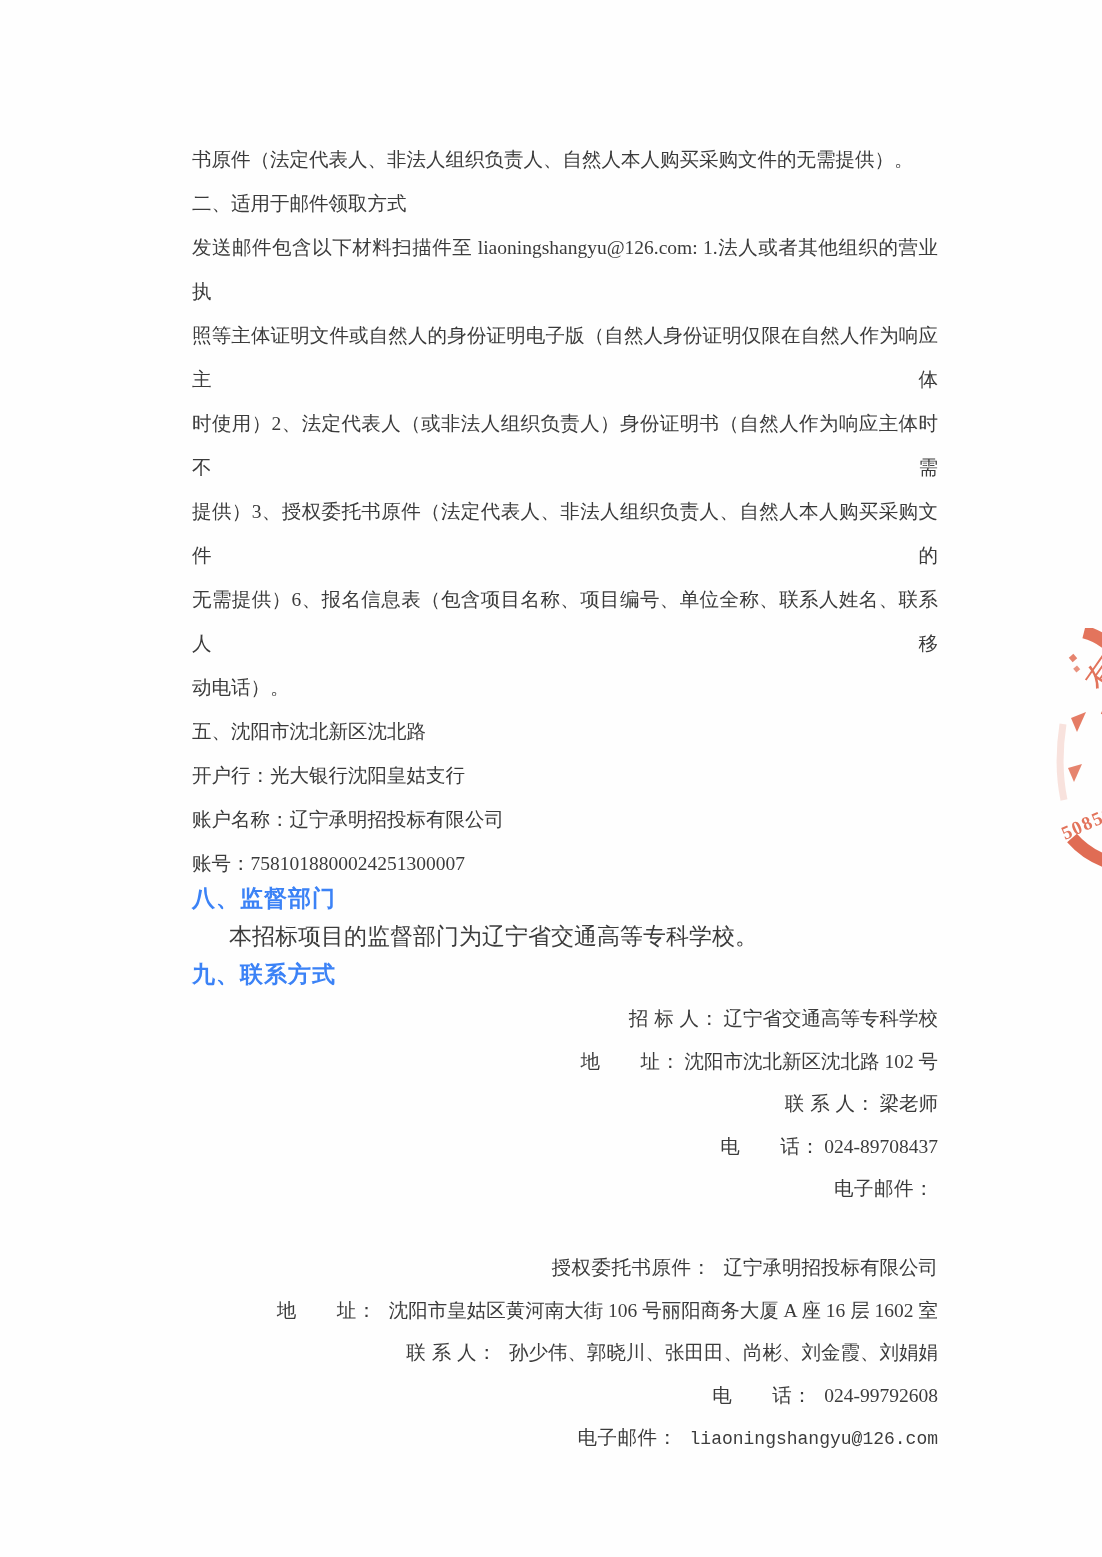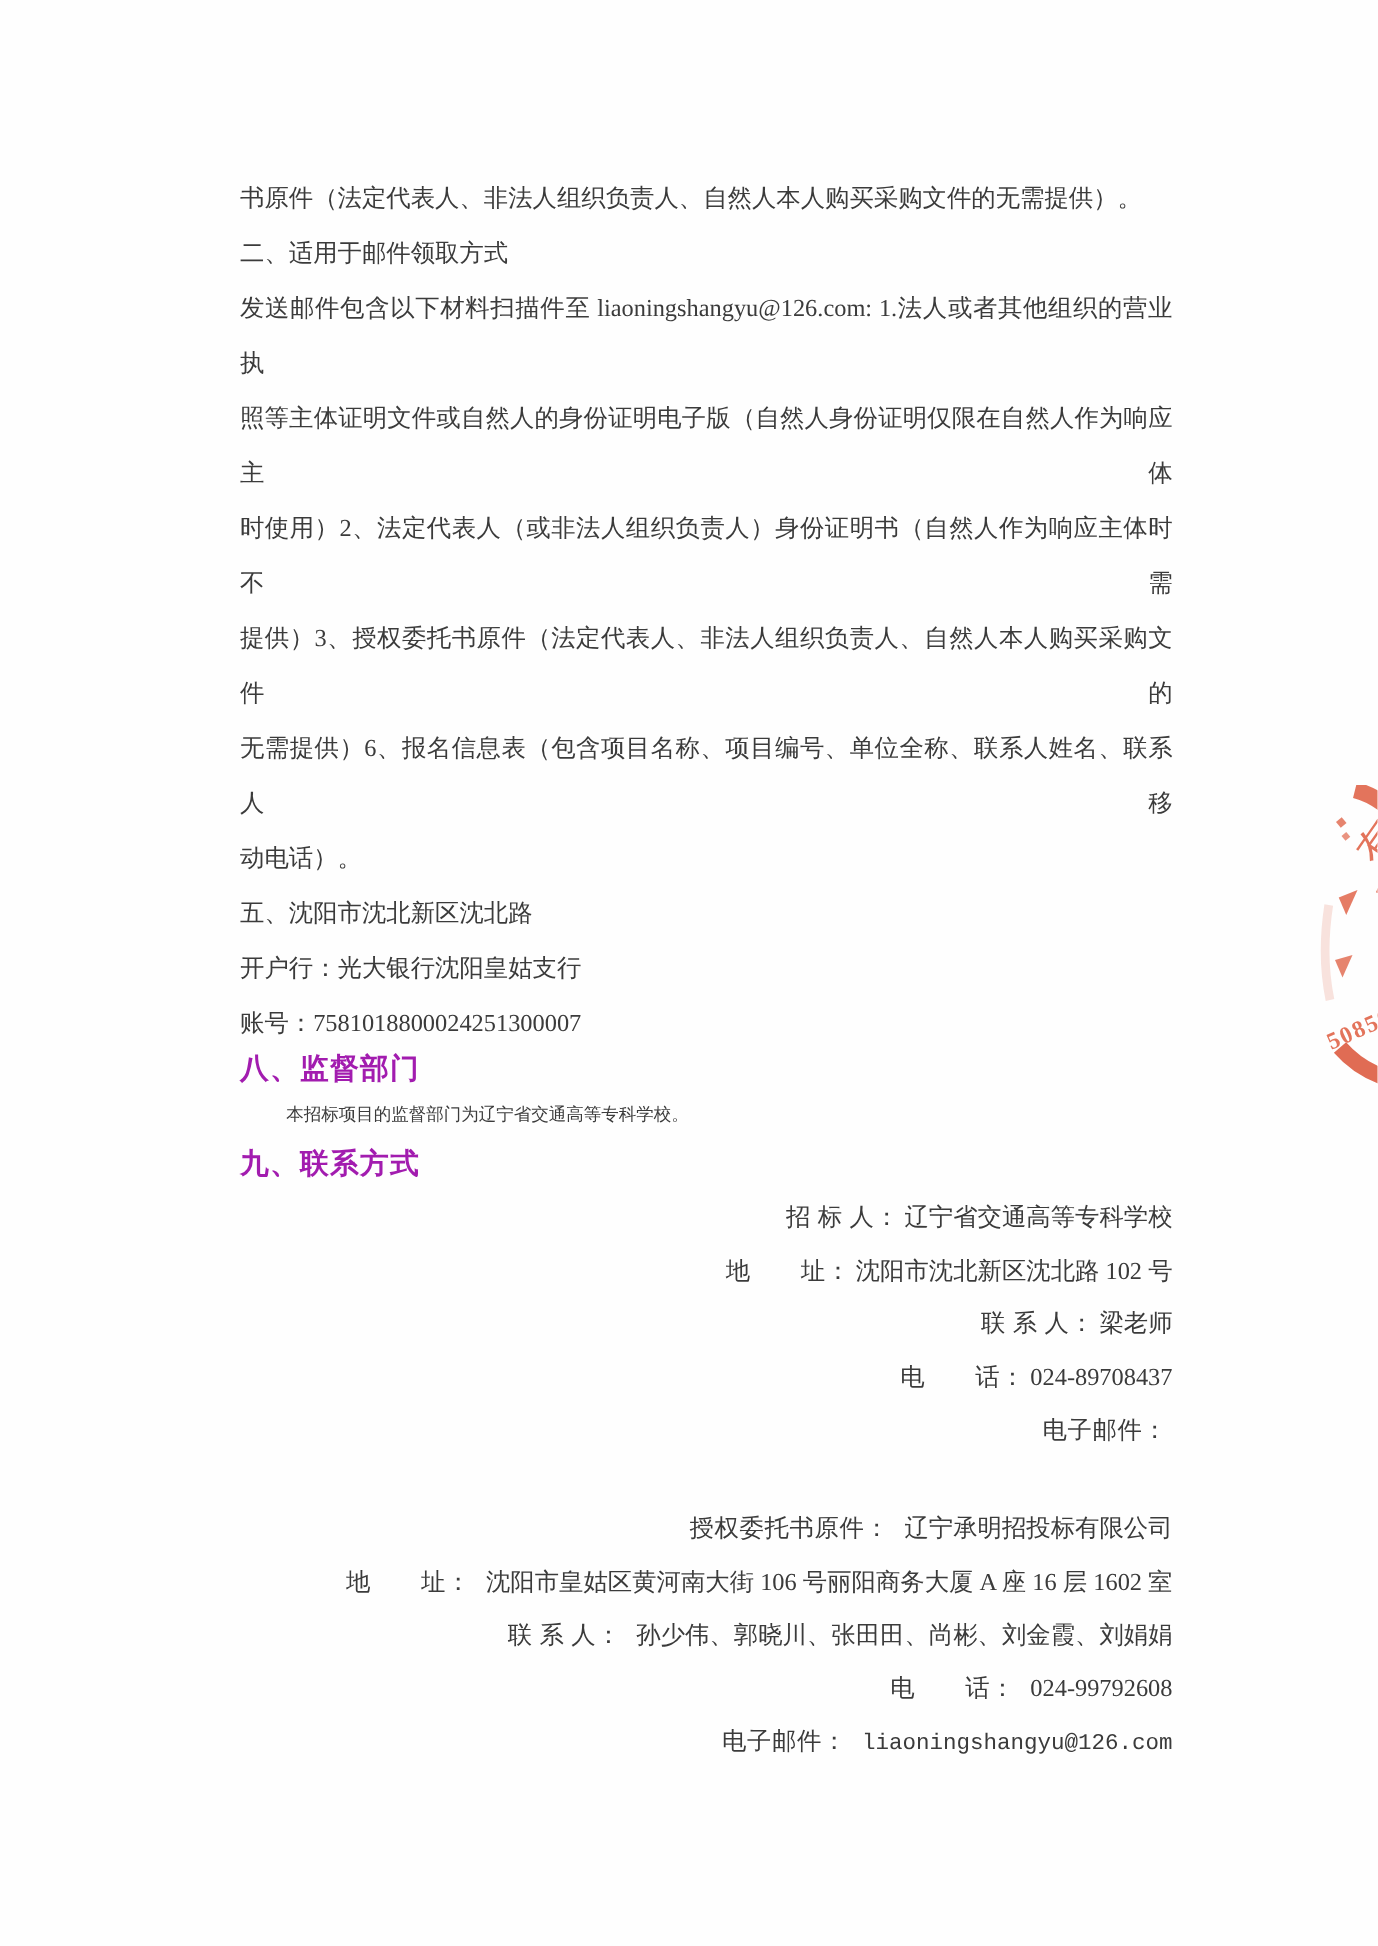--- a/index.html
+++ b/index.html
@@ -22,27 +22,27 @@
     white-space:nowrap;
   }
   .bline.just {
     white-space:normal;
     text-align:justify;
     text-align-last:justify;
   }
   .sec-h {
     font-size:23px;
     font-weight:bold;
-    color:#a21caf;
+    color:#3b82f6;
     line-height:38px;
     letter-spacing:1px;
   }
   .sec-h.first { margin-top:-6px; }
   .sec-body {
-    font-size:14px;
+    font-size:23px;
     line-height:38px;
     text-indent:37px;
   }
   .contact-block { margin-left:30px; margin-top:4px;text-align:right; }
   .contact-block.agency { margin-top:36px; }
   .c-row { font-size:19.5px; line-height:42.6px; white-space:nowrap; }
   .c-row .lbl { letter-spacing:0.5px; }
   .c-row .val { margin-left:4px; }
   .contact-block.agency .c-row .val { margin-left:12px; }
   .mono { font-family:Liberation Mono, monospace; font-size:18px; }
@@ -73,20 +73,21 @@
     <div class="bline just">发送邮件包含以下材料扫描件至 liaoningshangyu@126.com: 1.法人或者其他组织的营业执</div>
     <div class="bline just">照等主体证明文件或自然人的身份证明电子版（自然人身份证明仅限在自然人作为响应主体</div>
     <div class="bline just">时使用）2、法定代表人（或非法人组织负责人）身份证明书（自然人作为响应主体时不需</div>
     <div class="bline just">提供）3、授权委托书原件（法定代表人、非法人组织负责人、自然人本人购买采购文件的</div>
     <div class="bline just">无需提供）6、报名信息表（包含项目名称、项目编号、单位全称、联系人姓名、联系人移</div>
     <div class="bline">动电话）。</div>
 
     <div class="bline">五、沈阳市沈北新区沈北路</div>
 
     <div class="bline">开户行：光大银行沈阳皇姑支行</div>
+    <div class="bline">账户名称：辽宁承明招投标有限公司</div>
     <div class="bline">账号：7581018800024251300007</div>
 
     <div class="sec-h first">八、监督部门</div>
     <div class="sec-body">本招标项目的监督部门为辽宁省交通高等专科学校。</div>
     <div class="sec-h">九、联系方式</div>
 
     <div class="contact-block">
       <div class="c-row">
         <span class="lbl">招 标 人：</span><span class="val">辽宁省交通高等专科学校</span>
       </div>

